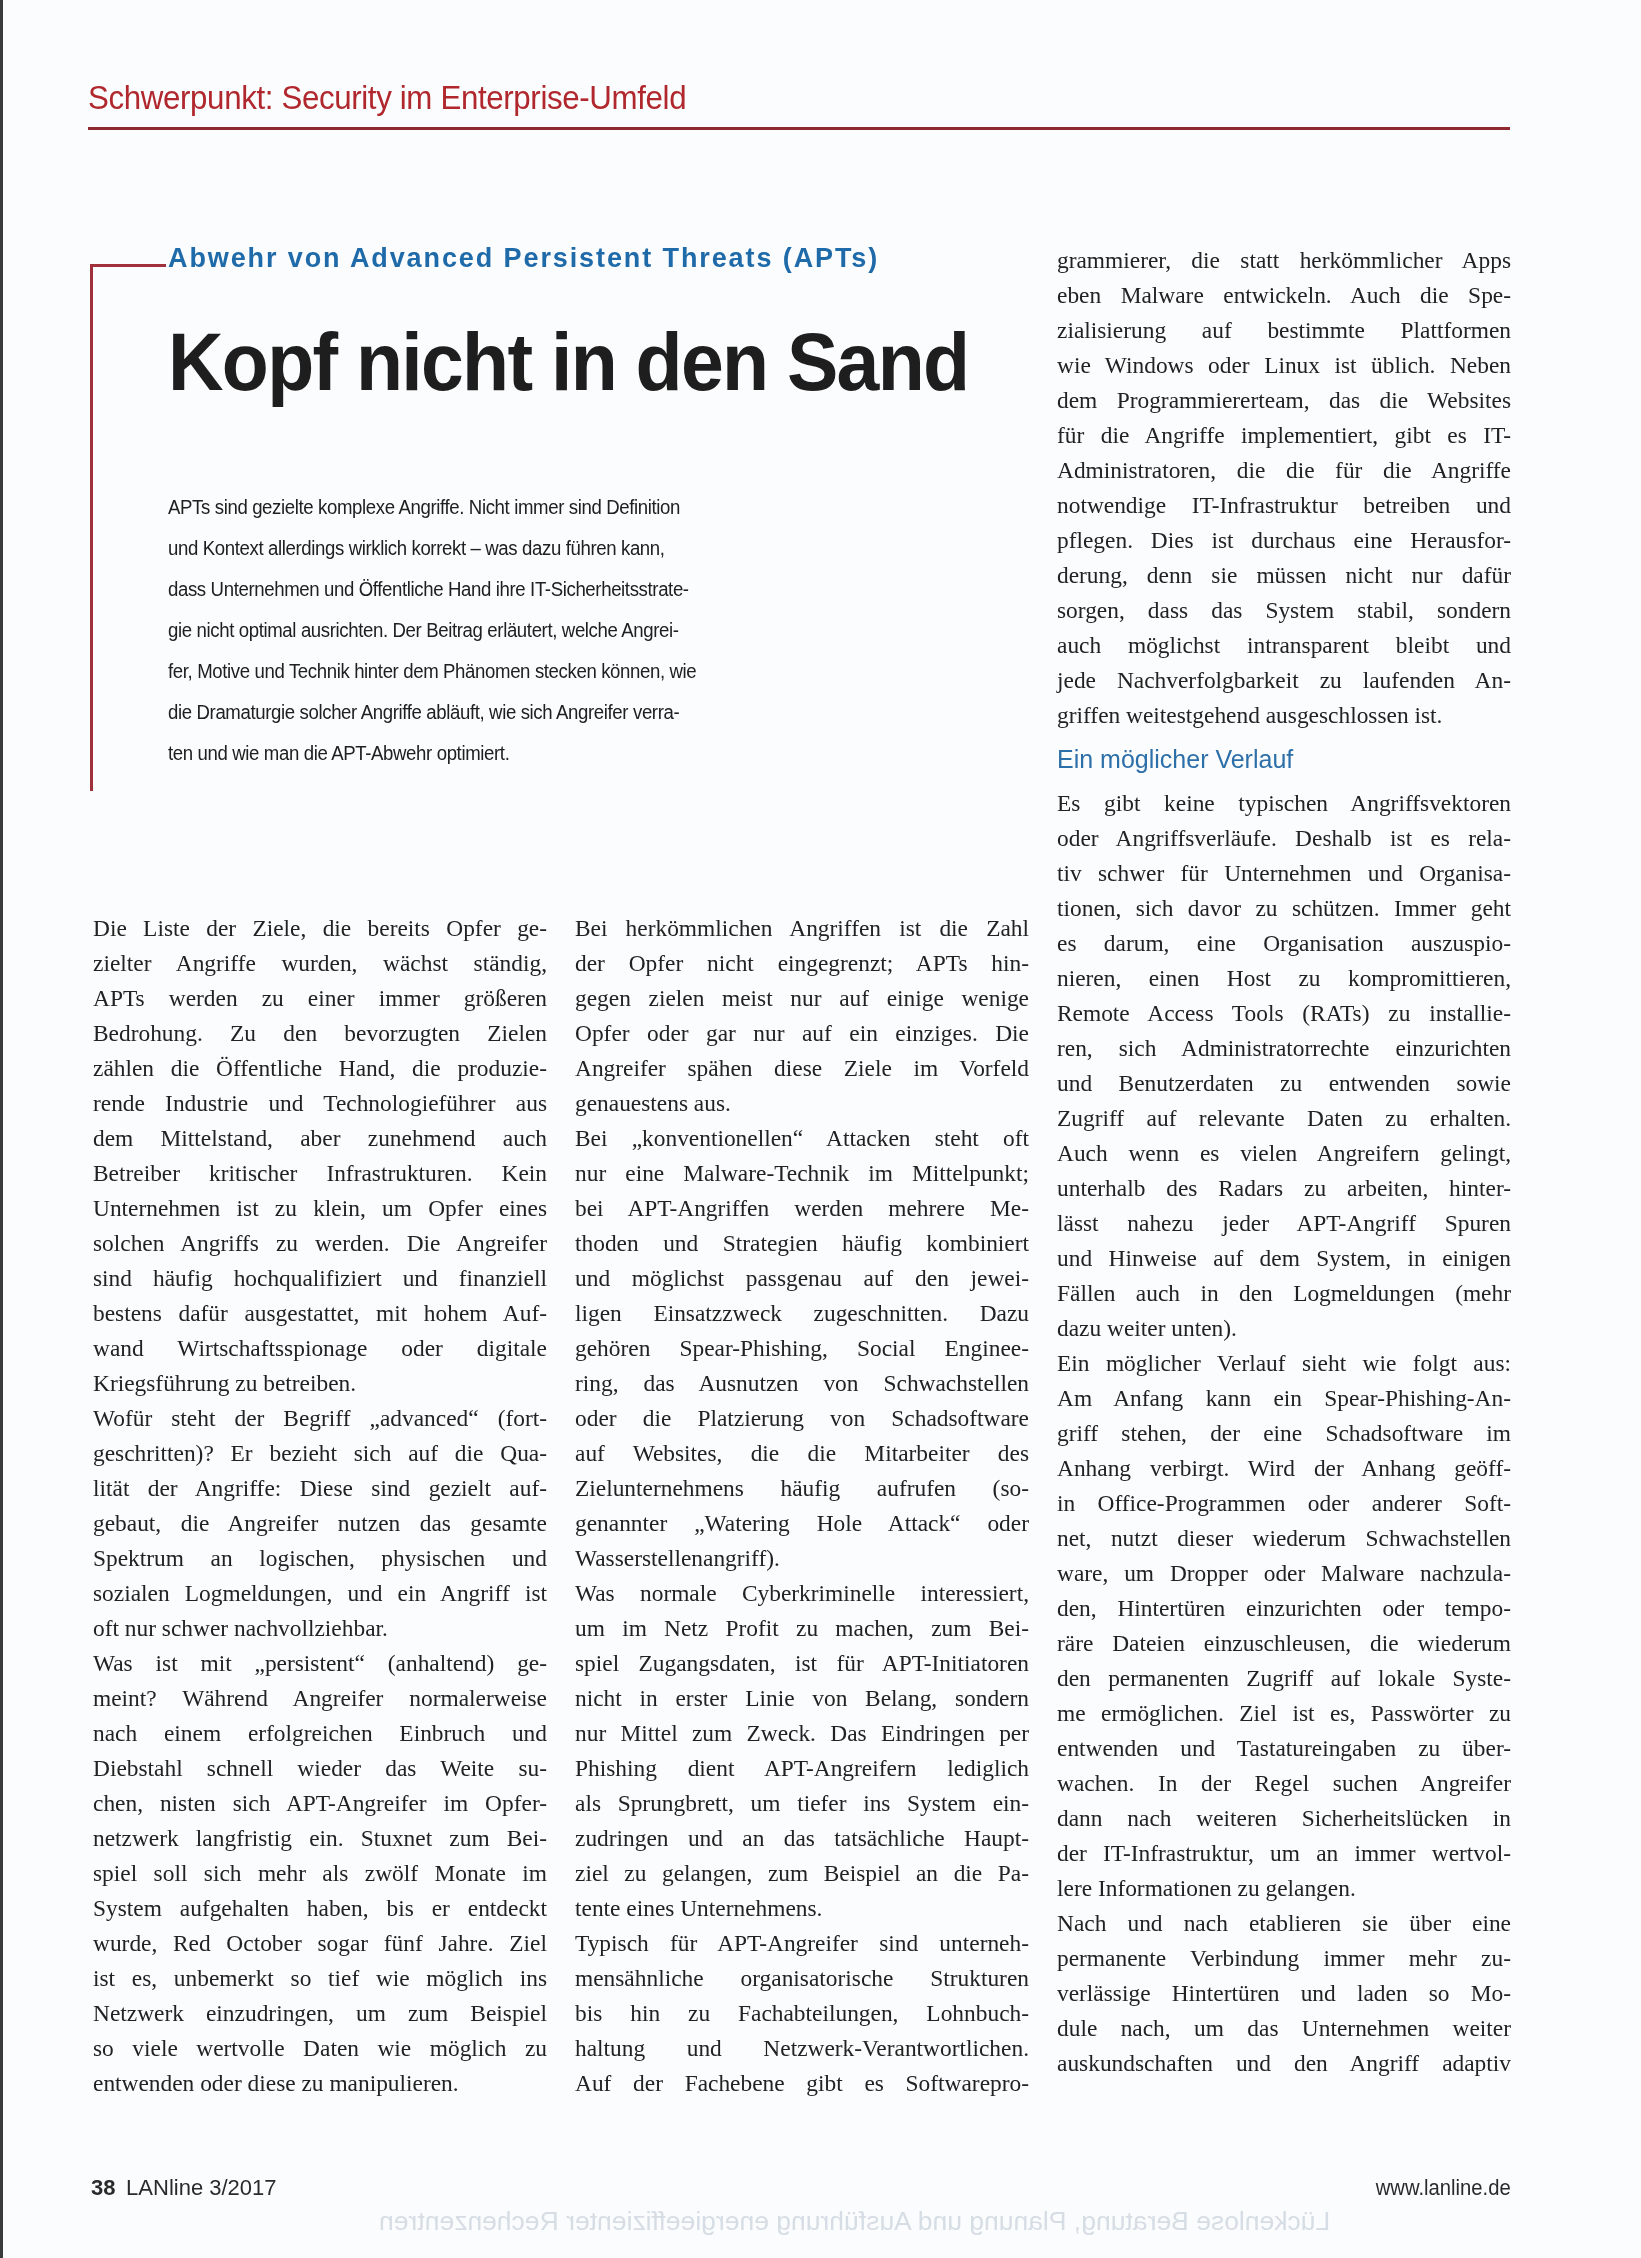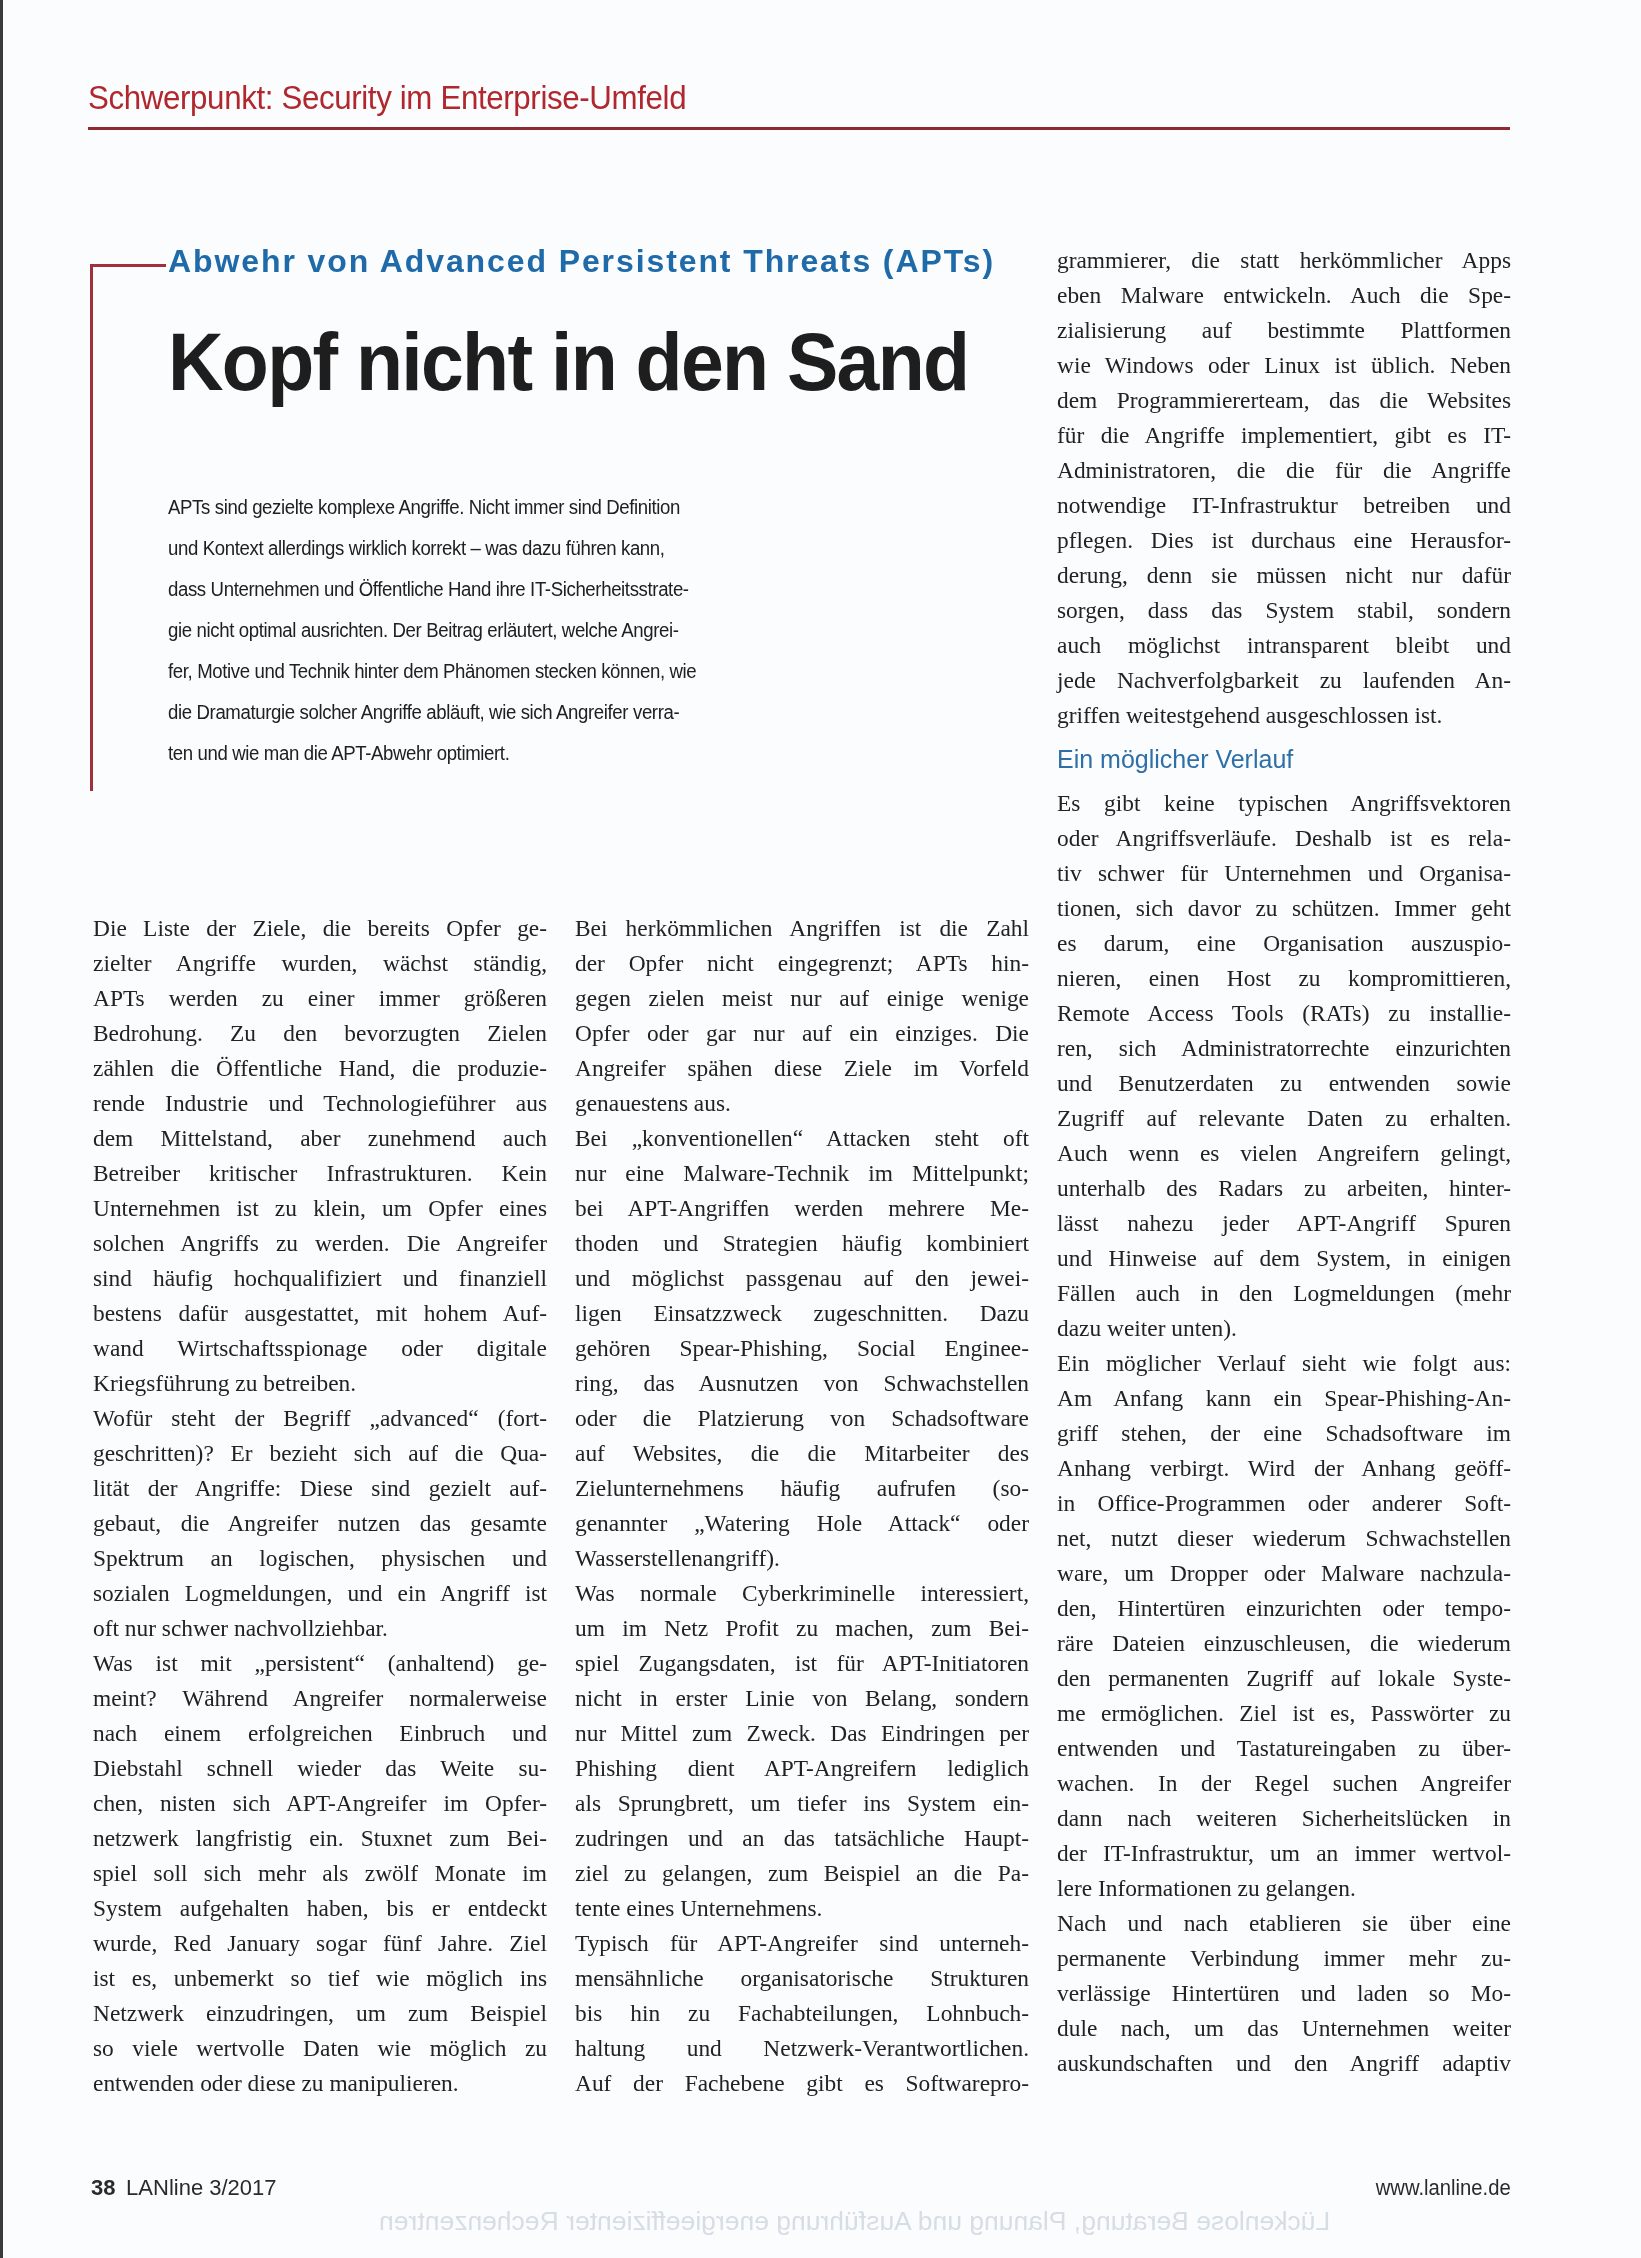--- a/index.html
+++ b/index.html
@@ -16,21 +16,21 @@
     font-size: 34px; color: #b0282e; letter-spacing: -0.4px;
     transform: scaleX(0.92); transform-origin: left center;
     white-space: nowrap;
   }
   .section-rule { position: absolute; left: 88px; top: 127px; width: 1422px; height: 2.6px; background: #8f2b2f; }
   .bracket-top { position: absolute; left: 90px; top: 264px; width: 76px; height: 2.6px; background: #a0303a; }
   .bracket-side { position: absolute; left: 90px; top: 264px; width: 2.6px; height: 527px; background: #a0303a; }
   .kicker {
     position: absolute; left: 168px; top: 243px;
     font-family: "Liberation Sans", sans-serif; font-weight: bold;
-    font-size: 32px; color: #1f6aa8; letter-spacing: 1.9px; white-space: nowrap;
+    font-size: 27px; color: #1f6aa8; letter-spacing: 1.9px; white-space: nowrap;
   }
   .headline {
     position: absolute; left: 168px; top: 316px;
     font-family: "Liberation Sans", sans-serif; font-weight: bold;
     font-size: 81px; color: #1e1e1e; letter-spacing: -1.8px; white-space: nowrap;
     transform: scaleX(0.95); transform-origin: left center;
   }
   .lead {
     position: absolute; left: 168px; top: 487px; width: 847px;
     font-family: "Liberation Sans", sans-serif;
@@ -119,21 +119,21 @@
     </div>
     <div>
       <span class="ln">Was ist mit „persistent“ (anhaltend) ge-</span>
       <span class="ln">meint? Während Angreifer normalerweise</span>
       <span class="ln">nach einem erfolgreichen Einbruch und</span>
       <span class="ln">Diebstahl schnell wieder das Weite su-</span>
       <span class="ln">chen, nisten sich APT-Angreifer im Opfer-</span>
       <span class="ln">netzwerk langfristig ein. Stuxnet zum Bei-</span>
       <span class="ln">spiel soll sich mehr als zwölf Monate im</span>
       <span class="ln">System aufgehalten haben, bis er entdeckt</span>
-      <span class="ln">wurde, Red January sogar fünf Jahre. Ziel</span>
+      <span class="ln">wurde, Red October sogar fünf Jahre. Ziel</span>
       <span class="ln">ist es, unbemerkt so tief wie möglich ins</span>
       <span class="ln">Netzwerk einzudringen, um zum Beispiel</span>
       <span class="ln">so viele wertvolle Daten wie möglich zu</span>
       <span class="ln last">entwenden oder diese zu manipulieren.</span>
     </div>
   </div>
 <div class="col" id="col2">
     <div>
       <span class="ln">Bei herkömmlichen Angriffen ist die Zahl</span>
       <span class="ln">der Opfer nicht eingegrenzt; APTs hin-</span>

